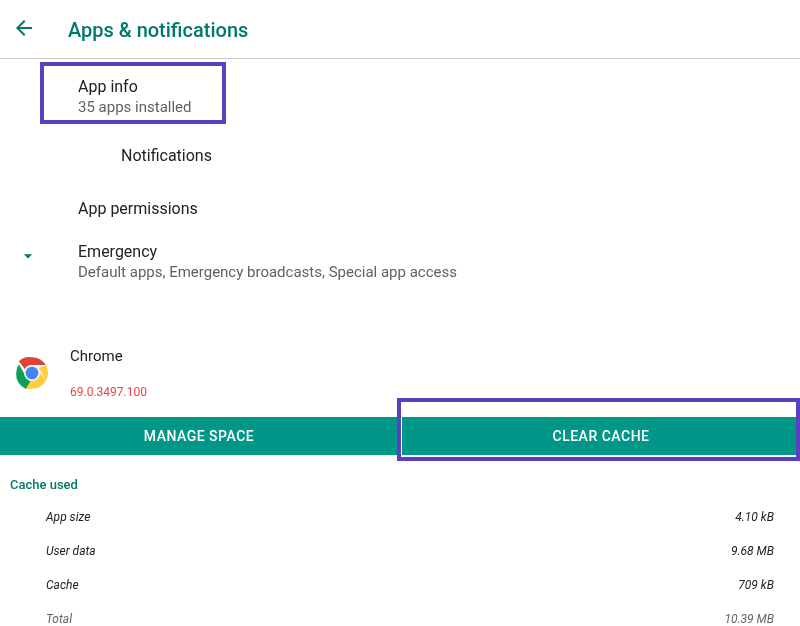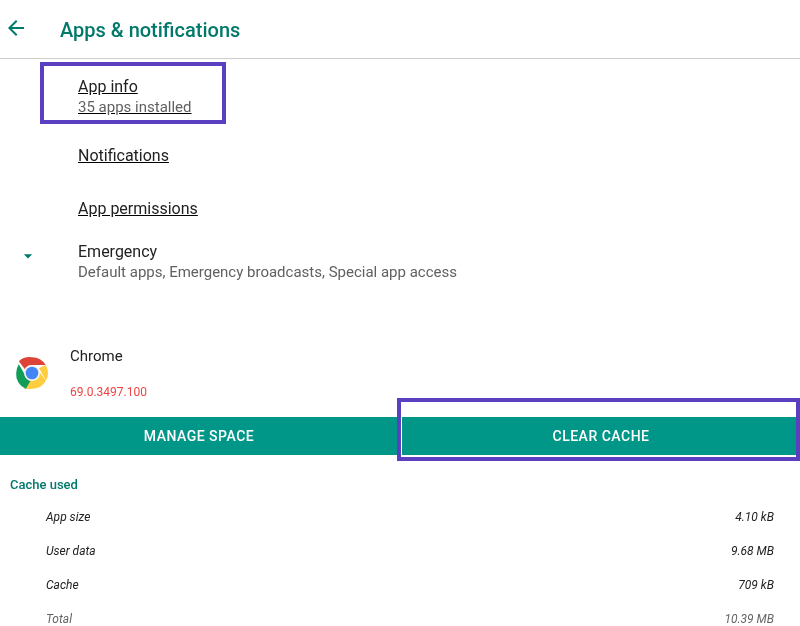--- a/index.html
+++ b/index.html
@@ -1,22 +1,22 @@
 <!DOCTYPE html>
 <html><head>
   <meta charset="utf-8">
   <style>
     * { margin: 0; padding: 0; box-sizing: border-box; font-family: Roboto, Arial, sans-serif; }
     body { background: #fff; width: 800px; height: 626px; overflow: hidden; }
-    .header { display: flex; align-items: center; padding: 16px 4px 14px; }
+    .header { display: flex; align-items: center; padding: 16px 12px 14px; }
     .back-arrow { color: #00796b; margin-right: 32px; cursor: pointer; }
     .title { color: #00796b; font-size: 20px; font-weight: 500; }
     .divider { height: 1px; background: #ccc; width: 100%; }
     .section-list { padding: 8px 0 40px; }
-    .list-item { padding: 10px 78px; cursor: pointer; position: relative; text-decoration: underline; }
+    .list-item { padding: 10px 78px; cursor: pointer; position: relative; }
     .item-title { color: #212121; font-size: 16px; }
     .item-sub { color: #616161; font-size: 15px; margin-top: 2px; }
     .highlight-box { border: 4px solid #5a3fc0; }
     .app-info-box { position: absolute; left: 40px; top: 62px; width: 186px; height: 62px; pointer-events: none; }
     .advanced-row { display: flex; align-items: flex-start; padding: 10px 78px 10px 18px; position: relative; cursor: pointer; }
     .chevron { color: #00796b; margin-right: 40px; margin-top: 4px; }
     .app-header { display: flex; align-items: center; padding: 16px 12px 18px; }
     .chrome-icon { width: 40px; height: 40px; margin-right: 18px; }
     .app-name { font-size: 15px; color: #212121; margin-bottom: 20px; }
     .app-version { font-size: 12px; color: #ef4444; }
@@ -38,21 +38,21 @@
   </span>
   <span class="title">Apps &amp; notifications</span>
 </div>
 <div class="divider"></div>
 
 <div class="section-list">
   <div class="list-item">
     <div class="item-title">App info</div>
     <div class="item-sub">35 apps installed</div>
   </div>
-  <div class="list-item" style="padding-top:20px;padding-bottom:20px;">
+  <div class="list-item" style="padding-top:20px;padding-bottom:20px;margin-left:43px;">
     <div class="item-title">Notifications</div>
   </div>
   <div class="list-item" style="padding-top:14px;padding-bottom:14px;">
     <div class="item-title">App permissions</div>
   </div>
   <div class="advanced-row">
     <span class="chevron">
       <svg width="20" height="20" viewBox="0 0 24 24">
           <path d="M7 10l5 5 5-5z" fill="currentColor"></path>
         </svg>

